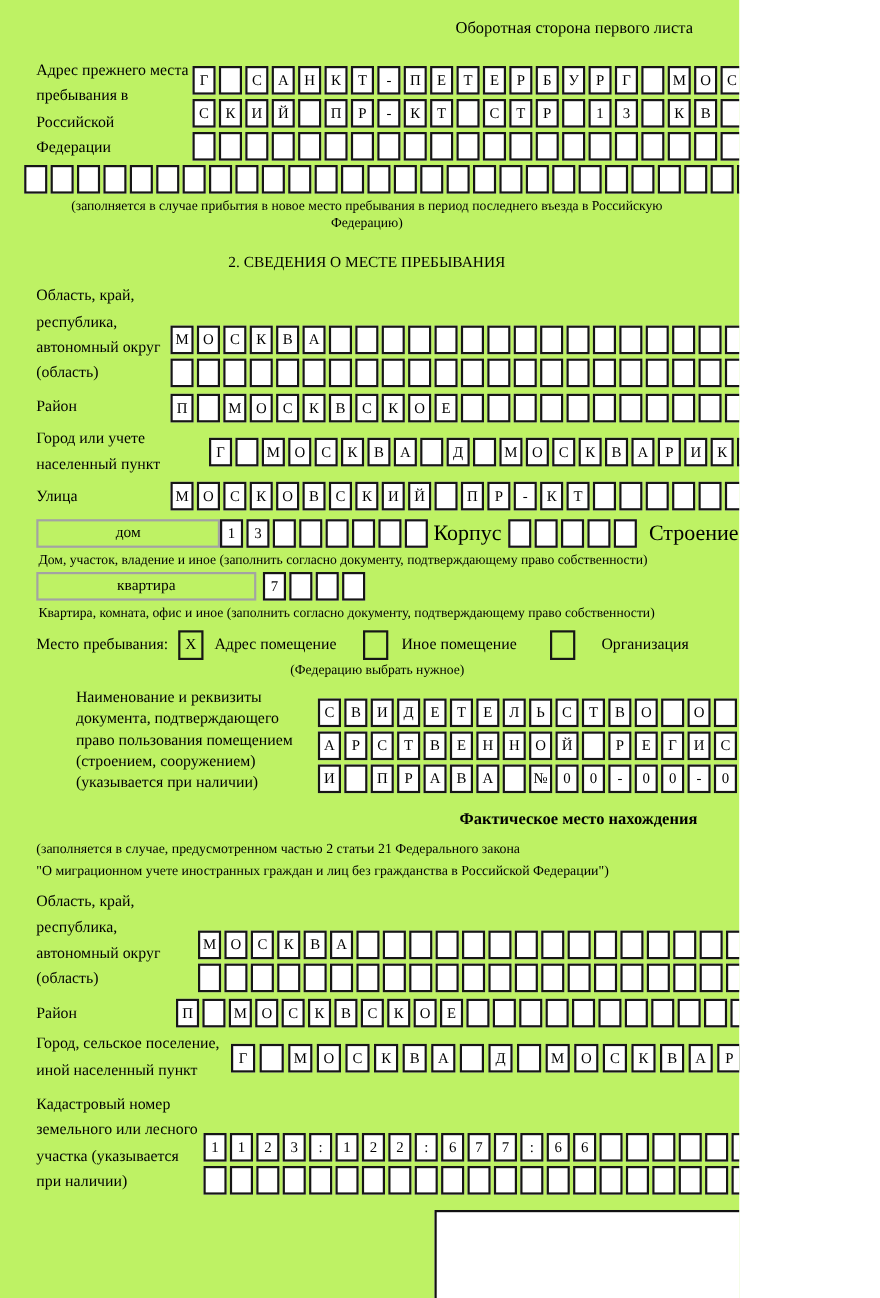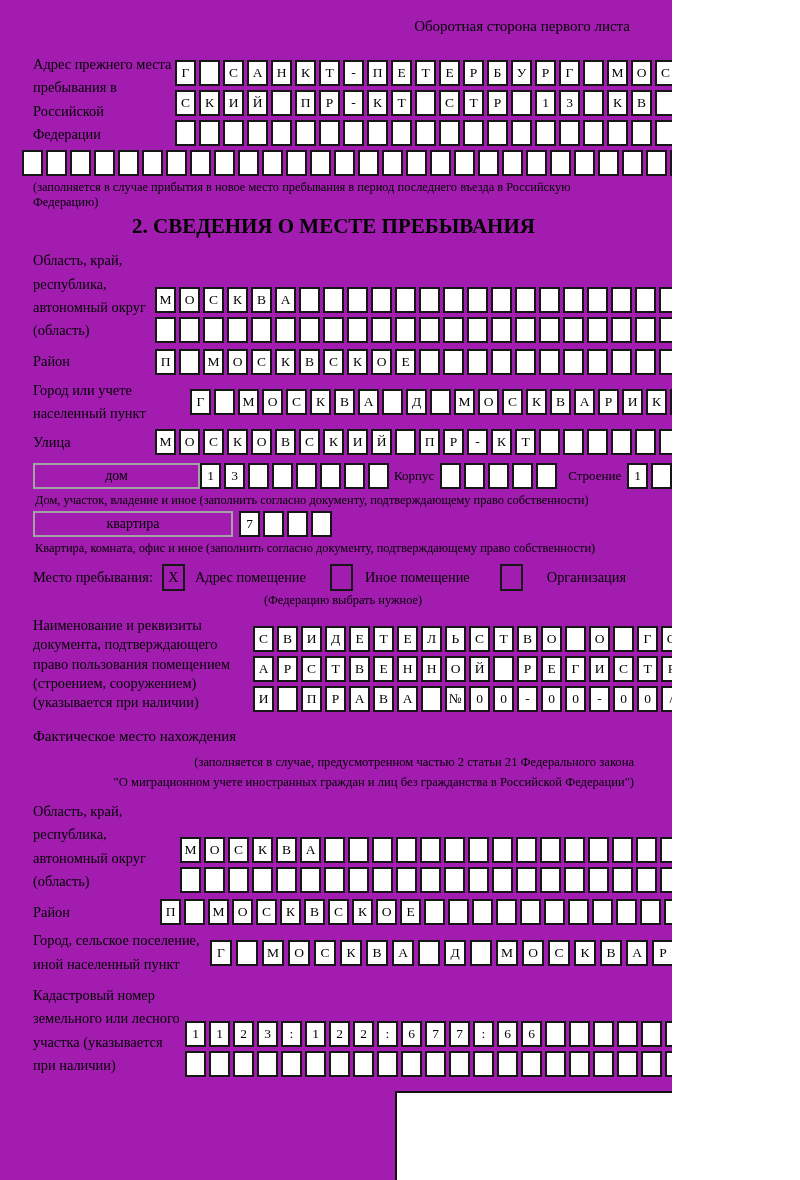--- a/index.html
+++ b/index.html
@@ -1,54 +1,54 @@
 <!DOCTYPE html>
 <html><head>
 <meta charset="utf-8">
 <style>
   html,body{margin:0;padding:0;background:#fff;}
   .page{
     width:672px;height:1180px;box-sizing:border-box;
     padding:14px 38px 17px 33px;position:relative;overflow:hidden;
-    font-family:"Liberation Serif","DejaVu Serif",serif;color:#000;background:#a21caf;
+    font-family:"Liberation Serif","DejaVu Serif",serif;color:#000;background:#bef264;
   }
   .hdr-note{text-align:right;font-size:15px;margin:4px 4px 18px 0;}
   .block{display:flex;align-items:flex-end;}
   .block.vcenter{align-items:center;font-family:Liberation Serif, serif;}
   .label{font-size:14.4px;line-height:1.62;flex:none;}
   .w142{width:142px;} .w118{width:122px;} .w157{width:157px;} .w122{width:122px;}
-  .w220{width:220px;line-height:1.33;} .w145{width:147px;} .w127{width:127px;} .w175{width:177px;} .w152{width:152px;}
+  .w220{width:220px;line-height:1.33;margin-left:36px;} .w145{width:147px;} .w127{width:127px;} .w175{width:177px;} .w152{width:152px;}
   .rows{display:flex;flex-direction:column;gap:4px;}
   .cells{display:flex;flex:none;}
   .cell{
     box-sizing:content-box;flex:none;width:17px;height:22px;border:2px solid #161616;
     margin-right:3px;display:inline-flex;align-items:center;justify-content:center;
     font-size:13.5px;background:#fff;
   }
   .cells.wide .cell{width:18px;margin-right:4px;}
   .fullrow{margin:4px 0 2px -11px;}
-  .note{font-size:12.4px;text-align:left;margin:4px 0 2px 0;}
-  .sec-title{font-size:21px;font-weight:bold;text-align:center;margin:4px 0 10px 0;}
+  .note{font-size:12.4px;text-align:center;margin:4px 0 2px 0;}
+  .sec-title{font-size:14px;font-weight:normal;text-align:center;margin:22px 0 10px 0;}
   .mt6{margin-top:6px;} .mt4{margin-top:4px;} .mt8{margin-top:8px;}
   .house-row{display:flex;align-items:center;margin-top:8px;}
   .namebox{
     box-sizing:content-box;border:2px solid #a3a3a3;height:22px;flex:none;
     display:flex;align-items:center;justify-content:center;font-size:14px;
   }
   .dom{width:163px;} .kv{width:196px;}
-  .inline-label{font-size:13px;flex:none;}
+  .inline-label{font-size:20px;flex:none;}
   .caption{font-size:12.4px;margin:4px 0 2px 2px;}
   .stay-row{display:flex;align-items:center;margin-top:8px;font-size:14.4px;}
   .checkbox{
     box-sizing:content-box;width:19px;height:23px;border:2px solid #161616;flex:none;
     display:inline-flex;align-items:center;justify-content:center;font-size:14px;
   }
   .stay-note{font-size:12.4px;text-align:center;width:620px;margin:2px 0 4px 0;}
-  .fact-title{font-size:15px;font-weight:normal;text-align:left;margin:16px 0 8px 0;}
-  .fact-sub{font-size:12.6px;text-align:right;line-height:1.55;margin-bottom:8px;}
+  .fact-title{font-size:15px;font-weight:bold;text-align:right;margin:16px 0 8px 0;}
+  .fact-sub{font-size:12.6px;text-align:left;line-height:1.55;margin-bottom:8px;}
   .stamp-box{
     box-sizing:content-box;width:358px;height:168px;border:2px solid #111;
     margin:14px 0 6px 362px;background:#fff;
   }
 </style>
 </head>
 <body>
 
 <div class="page">
 

